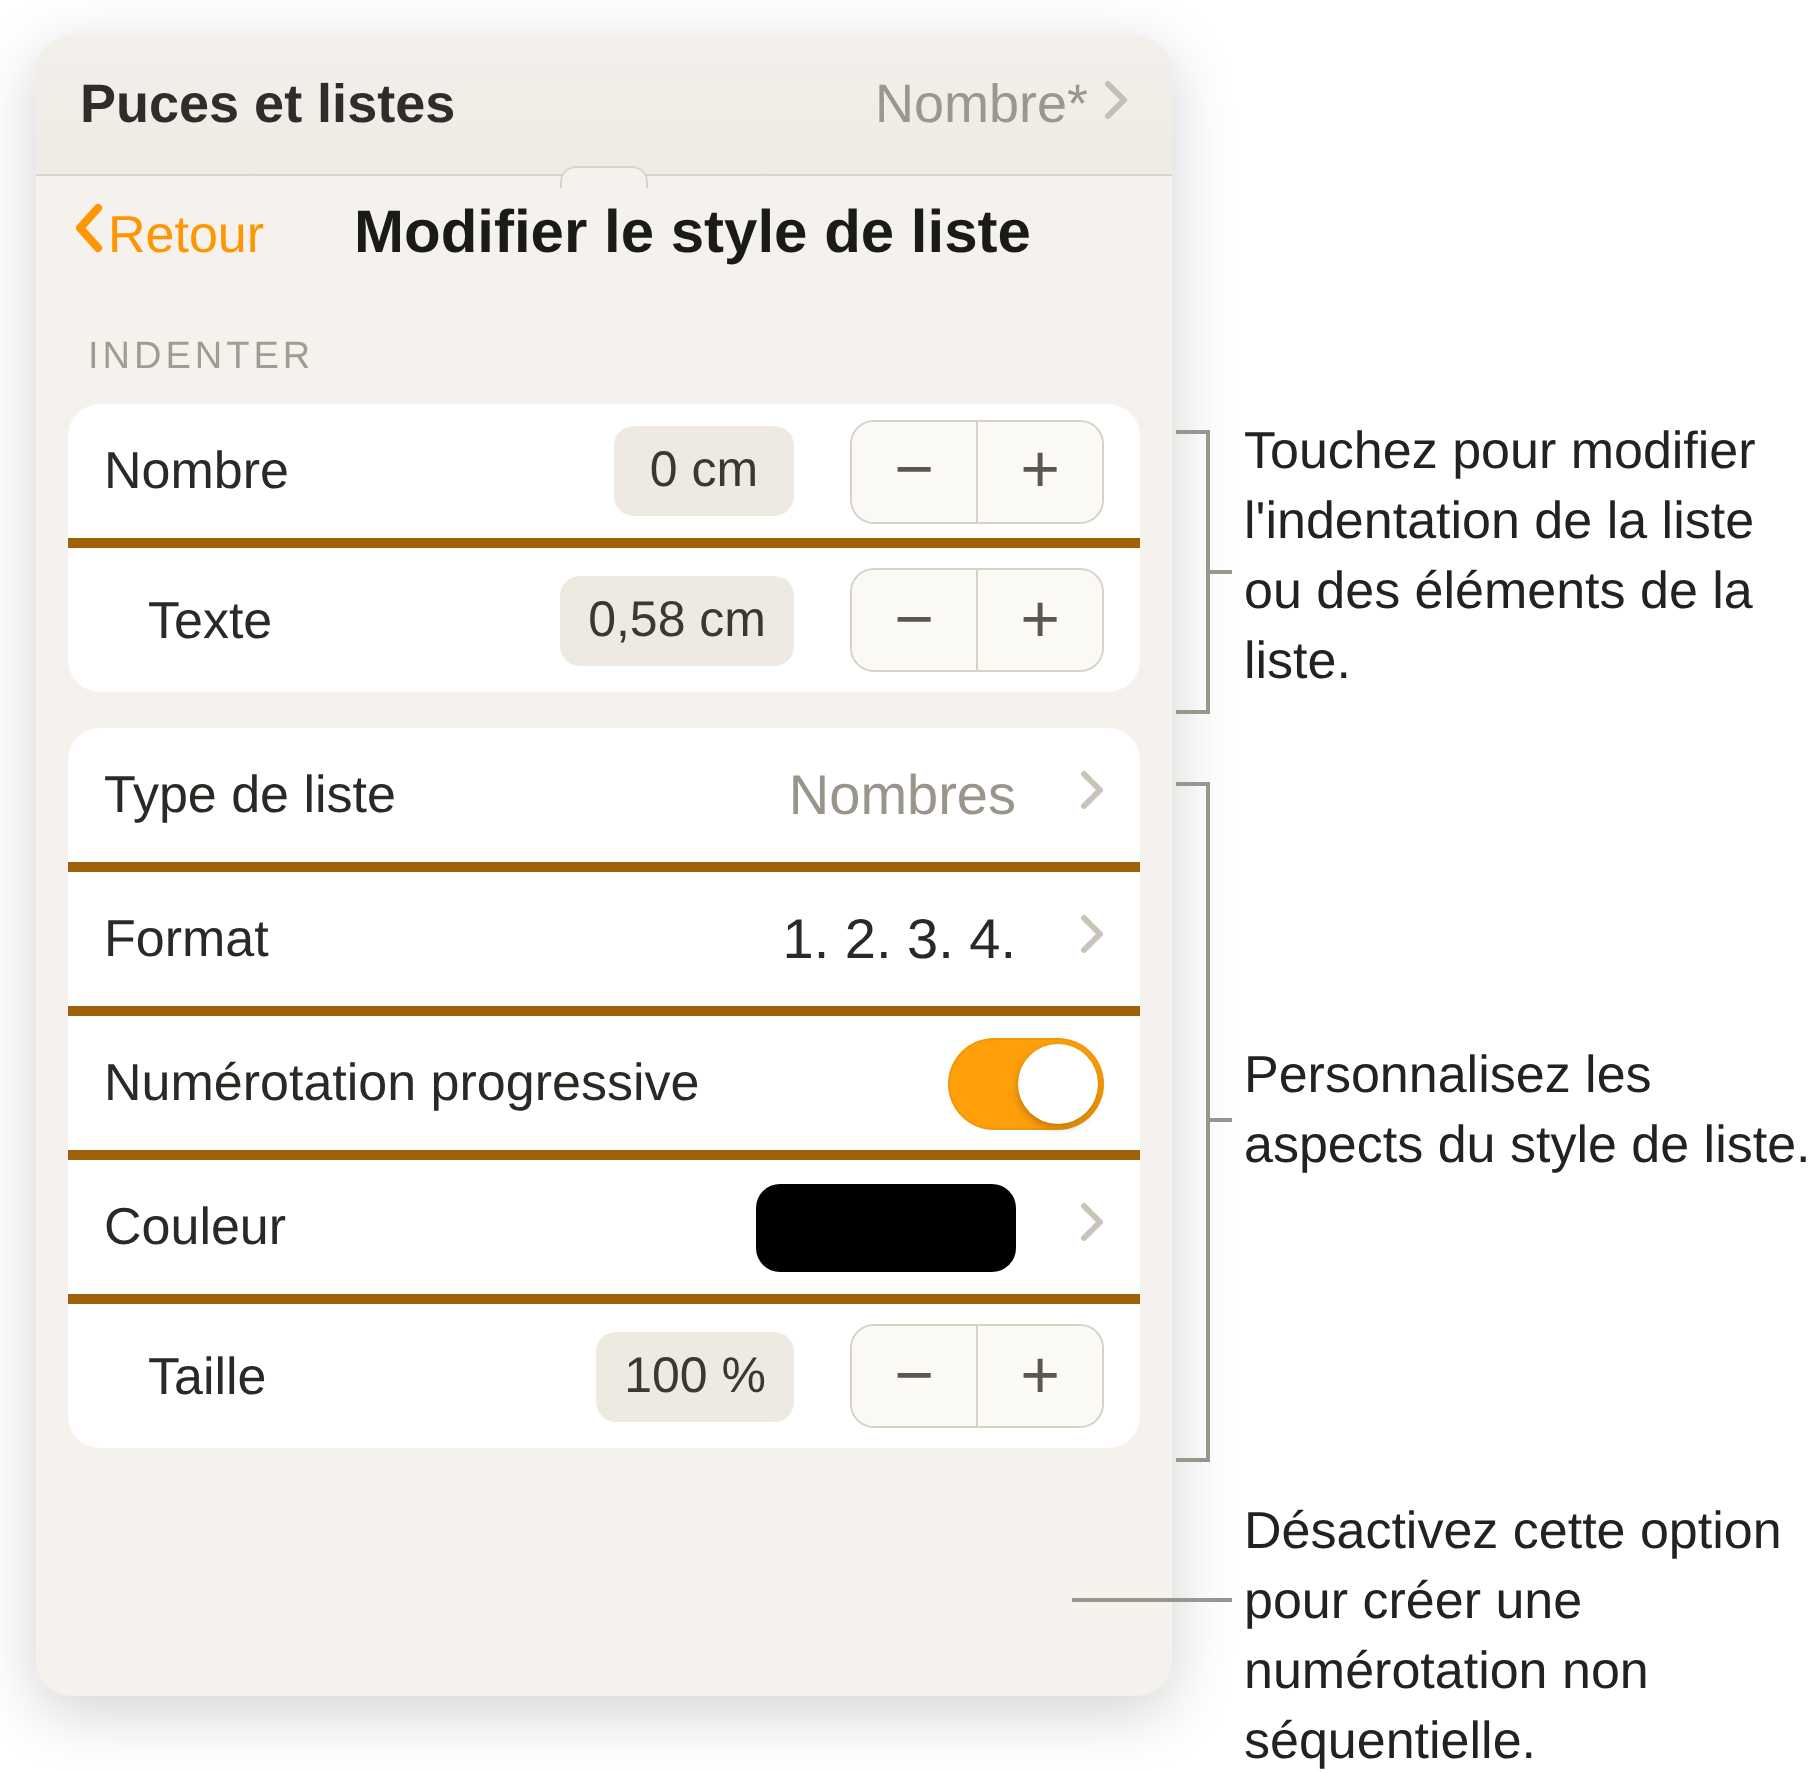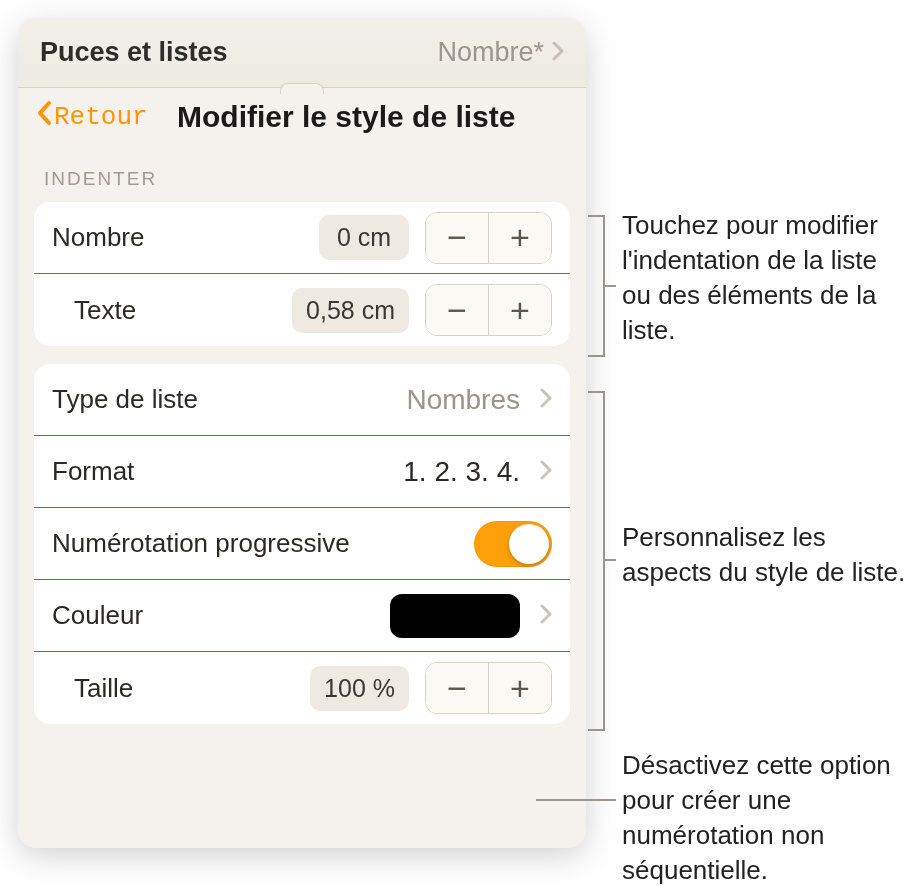--- a/index.html
+++ b/index.html
@@ -60,21 +60,21 @@
     
     .nav {
       position: relative;
       height: 58px;
       display:flex;
       align-items:center;
       padding: 0 18px;
     }
     .nav .back {
       display:flex; align-items:center; gap:2px;
-      color:#ff9500; font-size:26px; font-weight:400;font-family:Liberation Mono, monospace;
+      color:#ff9500; font-size:26px; font-weight:400;
     }
     .nav .back .chevron-left { display:inline-block; }
     .nav .navtitle {
       position:absolute; left:135px;
       font-size:30px; color:#1a1a18; font-weight:600;margin-left:24px;
     }
 
     
     .section-header{
       padding: 22px 26px 6px;
@@ -89,25 +89,25 @@
       background:#fff;
       border-radius:16px;
       overflow:hidden;
     }
     .row{
       min-height:72px;
       display:flex;
       align-items:center;
       justify-content:space-between;
       padding:0 18px;
-      border-bottom:1px solid #a16207;
+      border-bottom:5px solid #a16207;
     }
     .row:last-child{ border-bottom:none;margin-left:22px; }
     .row .label{ font-size:26px; color:#2a2926; }
-    .row .right{ display:flex; align-items:center; gap:16px; }
+    .row .right{ display:flex; align-items:center; gap:28px; }
 
     .value-box{
       background:#eeeae2;
       border-radius:10px;
       padding: 8px 14px;
       font-size:25px;
       color:#3a3833;
       min-width:90px;
       text-align:center;
     }

